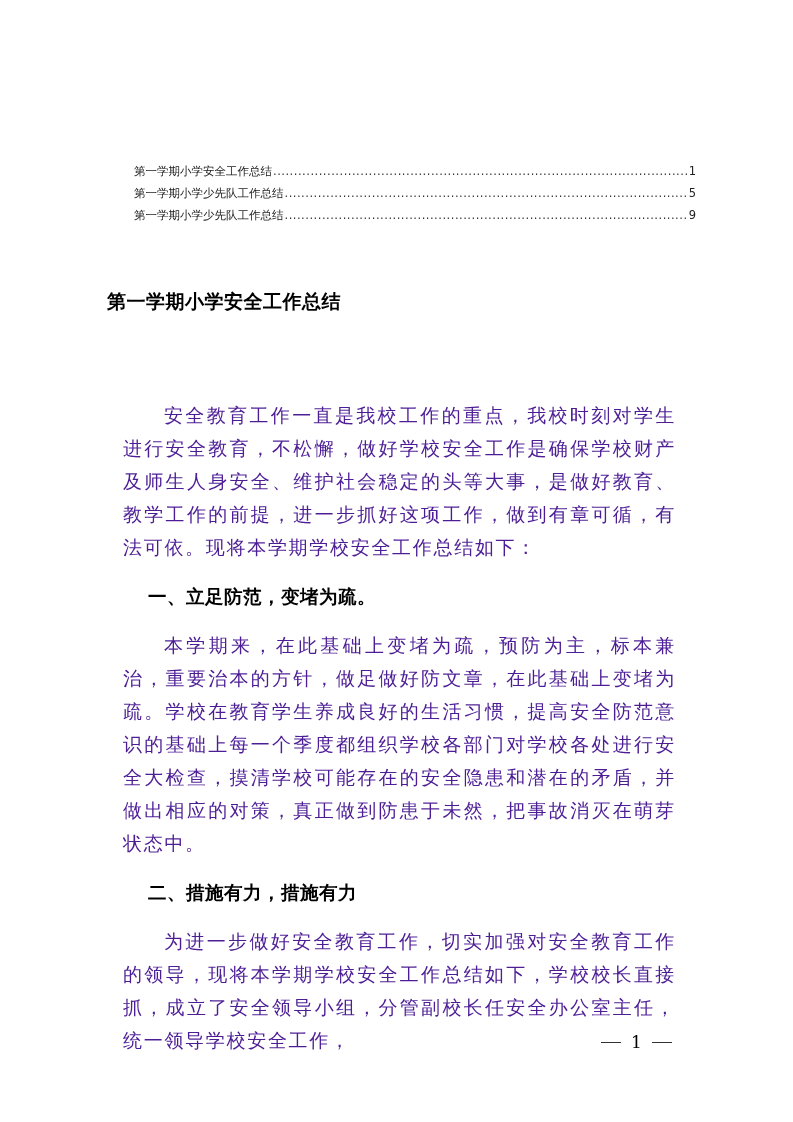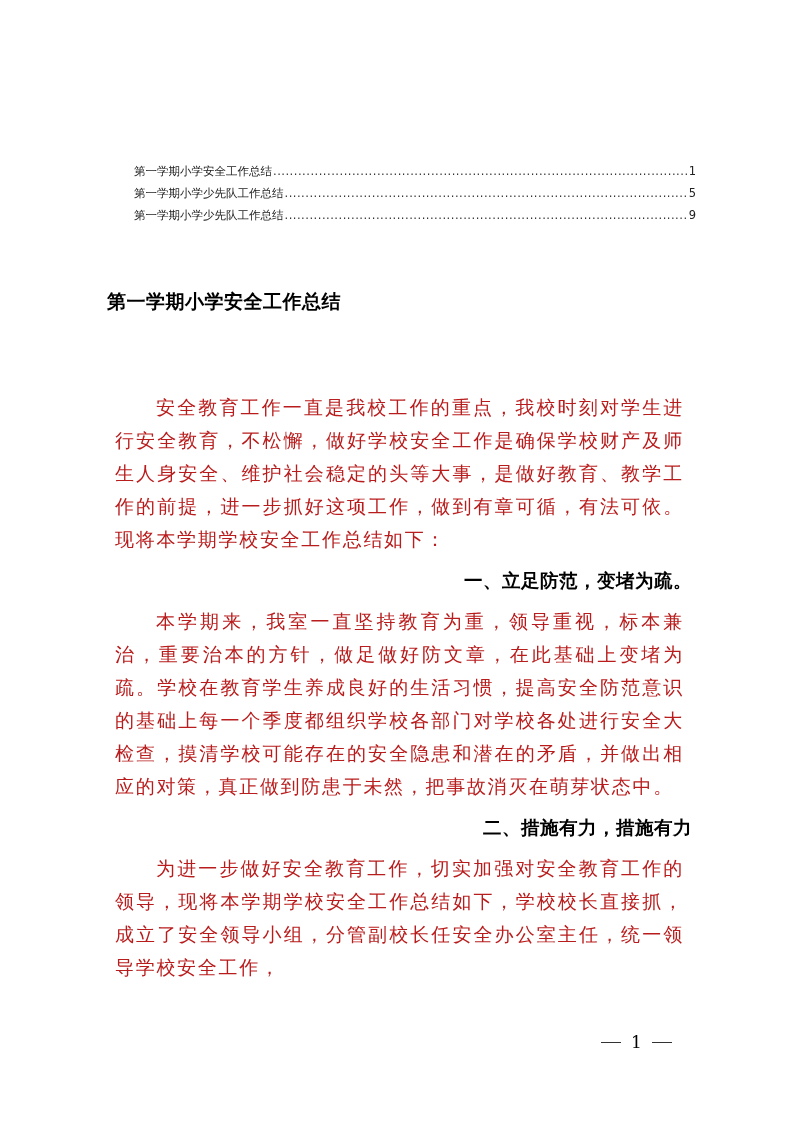--- a/index.html
+++ b/index.html
@@ -8,24 +8,24 @@
   .toc { position: absolute; left: 134px; top: 164px; width: 562px; }
   .toc-row { display: flex; align-items: baseline; height: 22px; font-size: 11.5px;
              font-family: "DejaVu Sans", "Liberation Sans", sans-serif; color: #222; }
   .toc-title { white-space: nowrap; }
   .toc-dots { flex: 1; overflow: hidden; white-space: nowrap; margin: 0 1px; color: #333; letter-spacing: 0.5px; }
   .toc-dots::after { content: "................................................................................................................................................................................................................................"; }
   .toc-page { white-space: nowrap; }
   .doc-title { position: absolute; left: 107px; top: 289px; font-size: 19px; font-weight: bold;
                font-family: "DejaVu Sans", "Liberation Sans", sans-serif; letter-spacing: 0.5px; margin: 0; }
   .body { position: absolute; left: 107px; top: 383px; width: 585px; }
-  p.para { margin: 8px; font-size: 19px; line-height: 33px; text-indent: 41px; text-align: justify;
-           letter-spacing: 1.7px; color: #b91c1c; }
+  p.para { margin: 16px; font-size: 19px; line-height: 33px; text-indent: 41px; text-align: justify;
+           letter-spacing: 1.7px; color: #4c1d95; }
   h2.sec { margin: 0; font-size: 18.5px; line-height: 33px; font-weight: bold; padding-left: 41px;
-           font-family: "DejaVu Sans", "Liberation Sans", sans-serif; letter-spacing: 0.5px; text-align: right; }
+           font-family: "DejaVu Sans", "Liberation Sans", sans-serif; letter-spacing: 0.5px; }
   .footer { position: absolute; left: 601px; top: 1032px; font-size: 17px; display: flex; gap: 10px; align-items: center; }
   .dash { display: inline-block; width: 20px; height: 1px; background: #333; }
 </style>
 </head>
 <body>
 
 <div class="toc">
   <div class="toc-row">
     <span class="toc-title">第一学期小学安全工作总结</span>
     <span class="toc-dots"></span>
@@ -41,21 +41,21 @@
     <span class="toc-dots"></span>
     <span class="toc-page">9</span>
   </div>
 </div>
 
 <h1 class="doc-title">第一学期小学安全工作总结</h1>
 
 <div class="body">
   <p class="para">安全教育工作一直是我校工作的重点，我校时刻对学生进行安全教育，不松懈，做好学校安全工作是确保学校财产及师生人身安全、维护社会稳定的头等大事，是做好教育、教学工作的前提，进一步抓好这项工作，做到有章可循，有法可依。现将本学期学校安全工作总结如下：</p>
   <h2 class="sec">一、立足防范，变堵为疏。</h2>
-  <p class="para">本学期来，我室一直坚持教育为重，领导重视，标本兼治，重要治本的方针，做足做好防文章，在此基础上变堵为疏。学校在教育学生养成良好的生活习惯，提高安全防范意识的基础上每一个季度都组织学校各部门对学校各处进行安全大检查，摸清学校可能存在的安全隐患和潜在的矛盾，并做出相应的对策，真正做到防患于未然，把事故消灭在萌芽状态中。</p>
+  <p class="para">本学期来，在此基础上变堵为疏，预防为主，标本兼治，重要治本的方针，做足做好防文章，在此基础上变堵为疏。学校在教育学生养成良好的生活习惯，提高安全防范意识的基础上每一个季度都组织学校各部门对学校各处进行安全大检查，摸清学校可能存在的安全隐患和潜在的矛盾，并做出相应的对策，真正做到防患于未然，把事故消灭在萌芽状态中。</p>
   <h2 class="sec">二、措施有力，措施有力</h2>
   <p class="para">为进一步做好安全教育工作，切实加强对安全教育工作的领导，现将本学期学校安全工作总结如下，学校校长直接抓，成立了安全领导小组，分管副校长任安全办公室主任，统一领导学校安全工作，</p>
 </div>
 
 <div class="footer">
   <span class="dash"></span>
   <span>1</span>
   <span class="dash"></span>
 </div>
 

